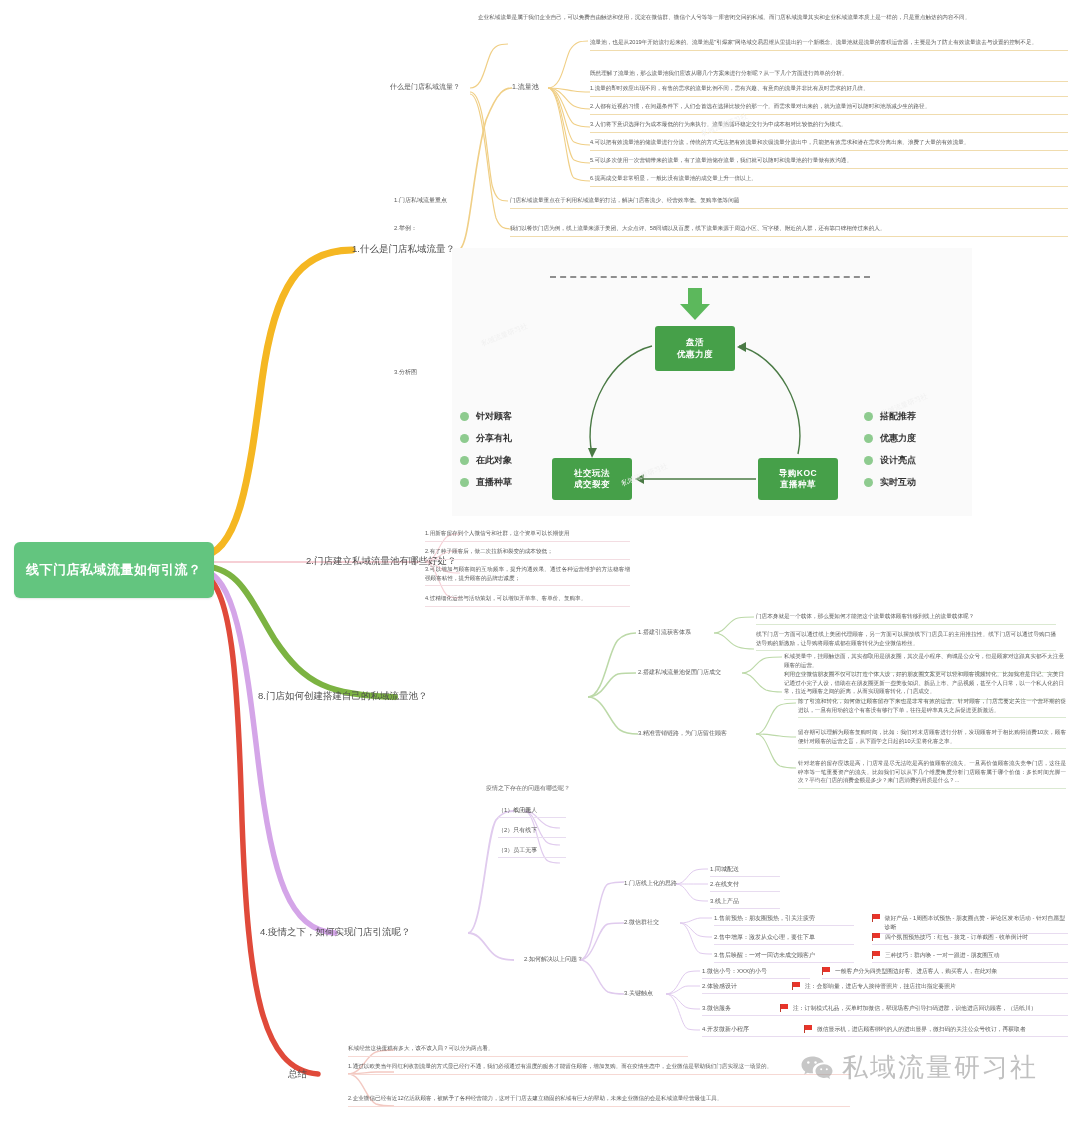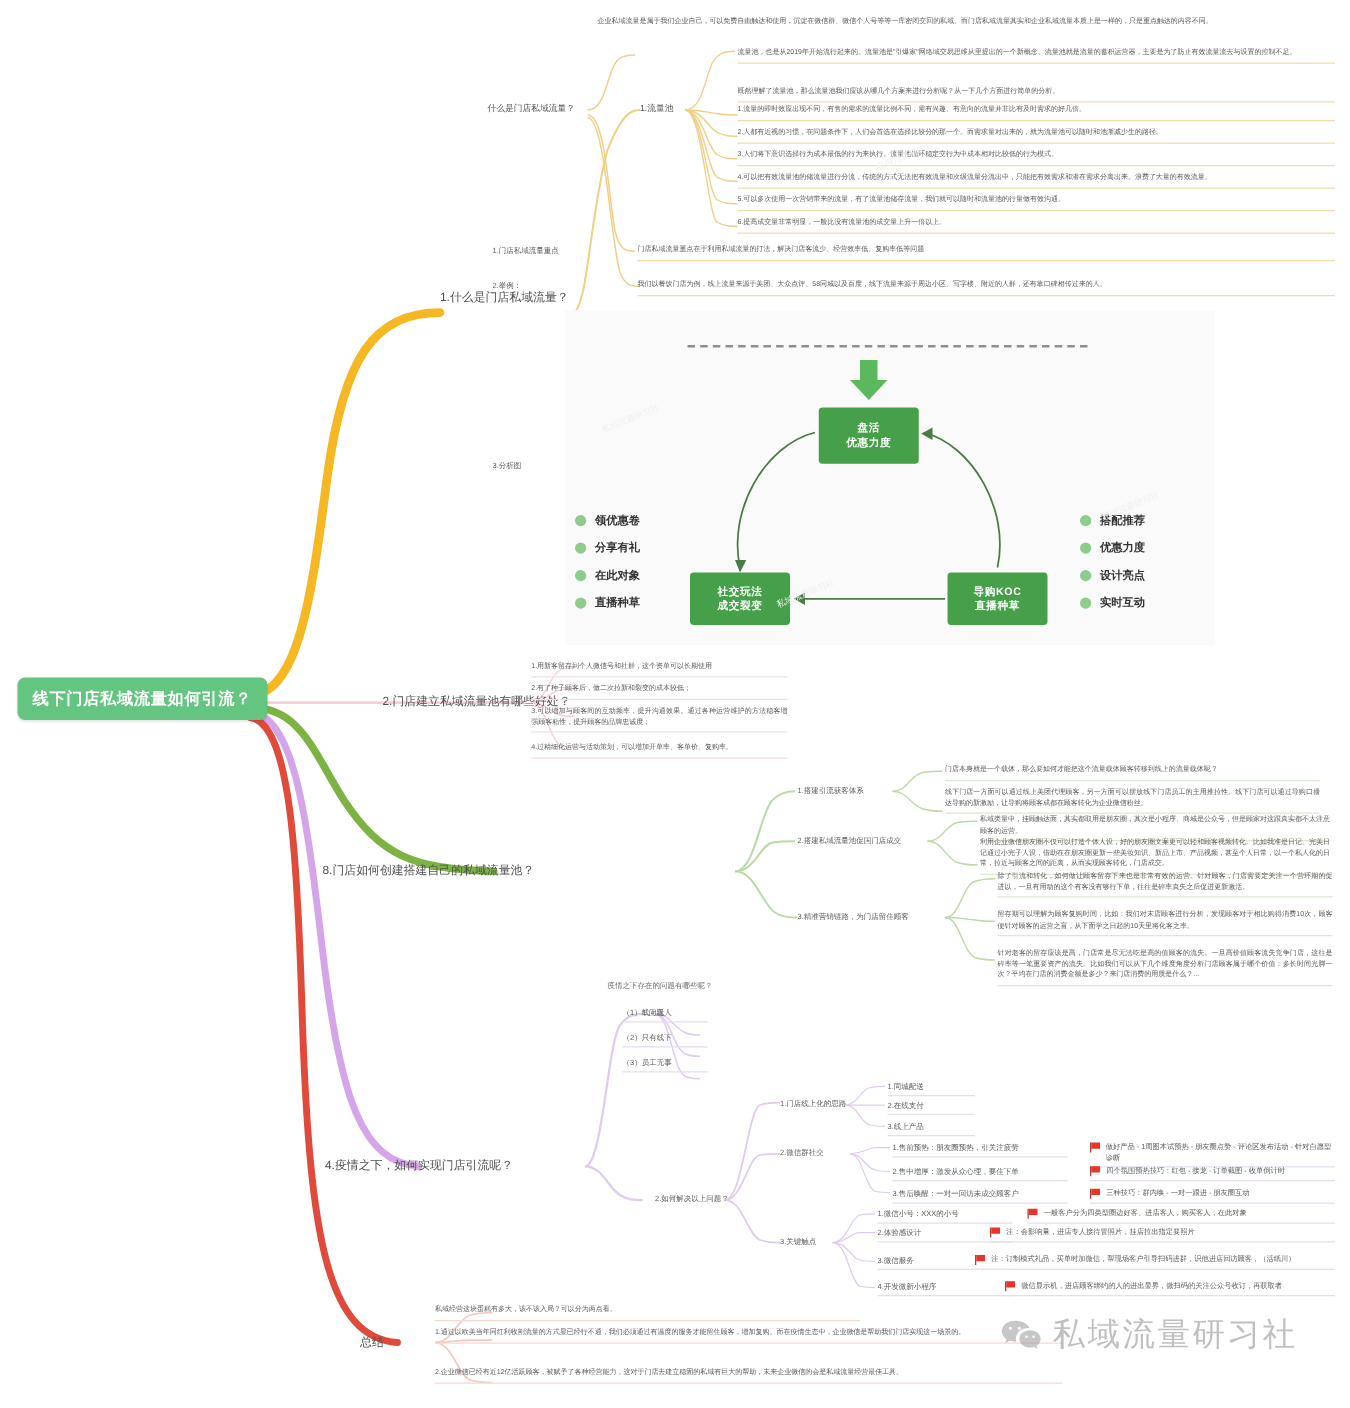--- a/index.html
+++ b/index.html
@@ -11,21 +11,21 @@
     position:relative;
     color:#4a4a4a;
   }
   #stage{position:absolute;inset:0;width:1080px;height:1126px;}
   svg.links{position:absolute;left:0;top:0;width:1080px;height:1126px;pointer-events:none;}
 
   
   .node{position:absolute;box-sizing:border-box;}
   .root{
     background:#63c57f;color:#fff;border-radius:6px;
-    padding:8px 12px;font-size:13px;font-weight:bold;
+    padding:19px 12px;font-size:13px;font-weight:bold;
     letter-spacing:.5px;white-space:nowrap;
     box-shadow:0 1px 2px rgba(0,0,0,.10);
   }
   .lvl1{font-size:9.5px;color:#4f4f4f;white-space:nowrap;}
   .lvl2{font-size:7px;color:#555;white-space:nowrap;}
   .lvl3{font-size:6px;color:#5a5a5a;white-space:nowrap;}
   .para{
     font-size:5.6px;line-height:1.55;color:#595959;
     text-align:justify;
   }
@@ -143,21 +143,21 @@
     <path d="M666,994 C678,994 680,1006 688,1008 C692,1009 696,1009 700,1009" stroke="#e0cbee" stroke-width="1" fill="none"></path>
     <path d="M666,994 C678,994 680,1026 688,1029 C692,1030 696,1030 700,1030" stroke="#e0cbee" stroke-width="1" fill="none"></path>
 
     <path d="M348,1074 C362,1074 366,1055 376,1052 C382,1050 388,1050 394,1050" stroke="#f3c9c2" stroke-width="1.4" fill="none"></path>
     <path d="M348,1074 C362,1074 366,1072 376,1072 C382,1072 388,1072 394,1072" stroke="#f3c9c2" stroke-width="1.4" fill="none"></path>
     <path d="M348,1074 C362,1074 366,1100 376,1104 C382,1106 388,1106 394,1106" stroke="#f3c9c2" stroke-width="1.4" fill="none"></path>
   </svg>
 
   <div class="node root" style="left:14px;top:542px;">线下门店私域流量如何引流？</div>
 
-  <div class="node lvl1" style="left:352px;top:232px;">1.什么是门店私域流量？</div>
+  <div class="node lvl1" style="left:352px;top:243px;">1.什么是门店私域流量？</div>
 
   <div class="node lvl2" style="left:390px;top:82px;">什么是门店私域流量？</div>
 
   <div class="node lvl2" style="left:512px;top:82px;">1.流量池</div>
 
   <div class="node para" style="left:478px;top:13px;width:590px;">企业私域流量是属于我们企业自己，可以免费自由触达和使用，沉淀在微信群、微信个人号等等一库密闭交回的私域。而门店私域流量其实和企业私域流量本质上是一样的，只是重点触达的内容不同。</div>
   <div class="node para ul-y" style="left:590px;top:38px;width:478px;padding-bottom:3px;">流量池，也是从2019年开始流行起来的。流量池是"引爆家"网络域交易思维从里提出的一个新概念。流量池就是流量的蓄积运营器，主要是为了防止有效流量流去与设置的控制不足。</div>
   <div class="node para ul-y" style="left:590px;top:69px;width:478px;padding-bottom:3px;">既然理解了流量池，那么流量池我们应该从哪几个方案来进行分析呢？从一下几个方面进行简单的分析。</div>
 
   <div class="node para ul-y" style="left:590px;top:84px;width:478px;padding-bottom:3px;">1.流量的即时效应出现不同，有售的需求的流量比例不同，需有兴趣、有意向的流量并非比有及时需求的好几倍。</div>
@@ -201,21 +201,21 @@
 成交裂变</span>
     </div>
     <div class="sbox" id="sb-right">
       <span style="white-space:pre-line;">导购KOC
 直播种草</span>
     </div>
 
     <div class="bullets" id="bl-left">
       <div>
           <span class="dot"></span>
-          <span>领优惠卷</span>
+          <span>针对顾客</span>
         </div>
       <div>
           <span class="dot"></span>
           <span>分享有礼</span>
         </div>
       <div>
           <span class="dot"></span>
           <span>在此对象</span>
         </div>
       <div>

